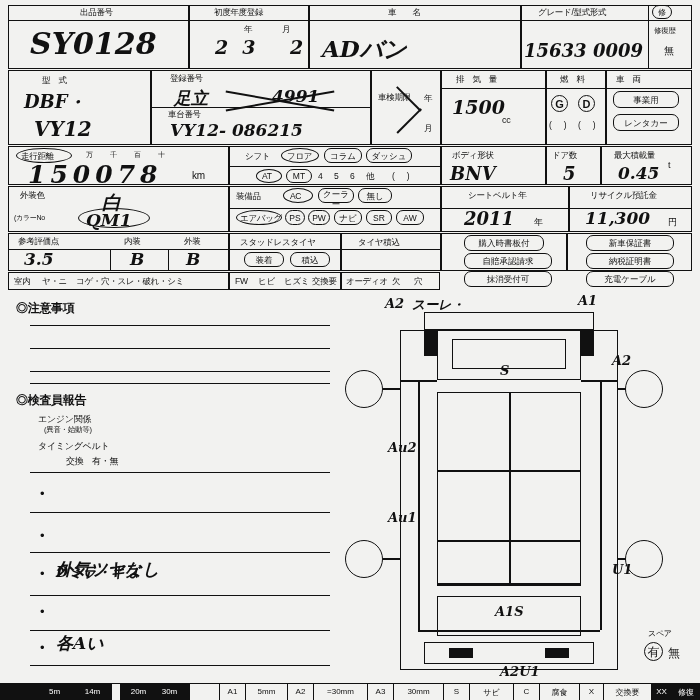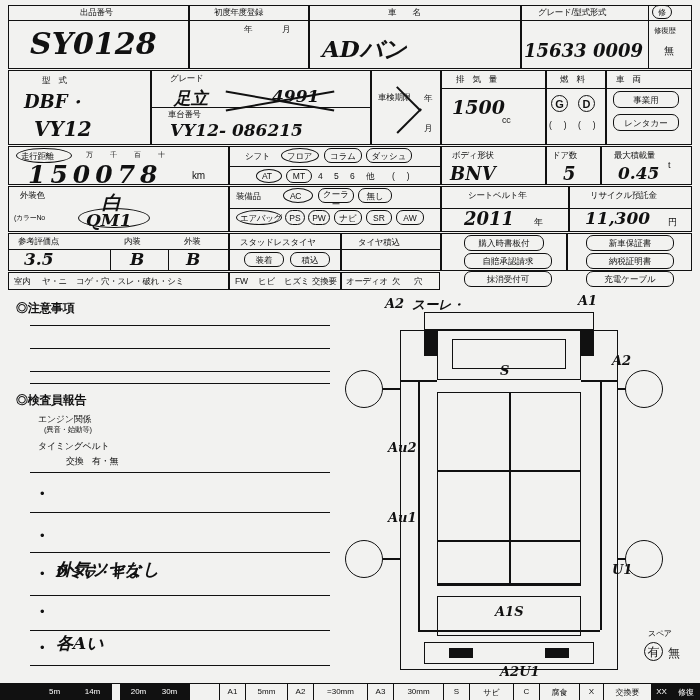--- a/index.html
+++ b/index.html
@@ -45,20 +45,21 @@
   <div class="ln" style="left:520px;top:5px;width:1.5px;height:64px;"></div>
   <div class="ln" style="left:8px;top:20px;width:684px;height:1px;"></div>
   <div class="ln" style="left:648px;top:5px;width:1px;height:64px;"></div>
 
   <div class="lbl" style="left:80px;top:7px;">出品番号</div>
   <div class="lbl" style="left:214px;top:7px;">初度年度登録</div>
   <div class="lbl" style="left:388px;top:7px;">車　　名</div>
   <div class="lbl" style="left:538px;top:7px;">グレード/型式形式</div>
 
   <div class="val hand" style="left:30px;top:26px;font-size:30px;">SY0128</div>
+  <div class="val hand" style="left:215px;top:36px;font-size:19px;letter-spacing:14px;">23  2</div>
   <div class="lbl" style="left:244px;top:24px;">年</div>
   <div class="lbl" style="left:282px;top:24px;">月</div>
   <div class="val hand" style="left:322px;top:34px;font-size:23px;">ADバン</div>
   <div class="val hand" style="left:524px;top:40px;font-size:18px;">15633   0009</div>
 
   <div class="lbl" style="left:654px;top:26px;font-size:7.5px;">修復歴</div>
   <div class="lbl" style="left:664px;top:44px;font-size:10px;">無</div>
   <div class="circ" style="left:652px;top:5px;width:20px;height:14px;border-radius:8px;font-size:8px;line-height:14px;">修</div>
 
   <div class="bx" style="left:8px;top:70px;width:684px;height:75px;border-width:1.5px;"></div>
@@ -67,21 +68,21 @@
   <div class="ln" style="left:440px;top:70px;width:1.5px;height:75px;"></div>
   <div class="ln" style="left:545px;top:70px;width:1.5px;height:75px;"></div>
   <div class="ln" style="left:605px;top:70px;width:1.5px;height:75px;"></div>
   <div class="ln" style="left:150px;top:107px;width:220px;height:1px;"></div>
   <div class="ln" style="left:440px;top:88px;width:252px;height:1px;"></div>
 
   <div class="lbl" style="left:42px;top:75px;">型　式</div>
   <div class="val hand" style="left:24px;top:90px;font-size:18px;">DBF・</div>
   <div class="val hand" style="left:34px;top:117px;font-size:20px;">VY12</div>
 
-  <div class="lbl" style="left:170px;top:73px;">グレード</div>
+  <div class="lbl" style="left:170px;top:73px;">登録番号</div>
   <div class="val hand" style="left:174px;top:87px;font-size:17px;">足立</div>
   <div class="val hand" style="left:272px;top:86px;font-size:17px;">4991</div>
   <div class="ln" style="left:225px;top:100px;width:110px;height:1.5px;transform:rotate(-10deg);"></div>
   <div class="ln" style="left:225px;top:100px;width:110px;height:1.5px;transform:rotate(10deg);"></div>
 
   <div class="lbl" style="left:168px;top:109px;">車台番号</div>
   <div class="val hand" style="left:170px;top:120px;font-size:17px;">VY12- 086215</div>
 
   <div class="lbl" style="left:378px;top:92px;">車検期限</div>
   <div class="lbl" style="left:424px;top:93px;">年</div>

